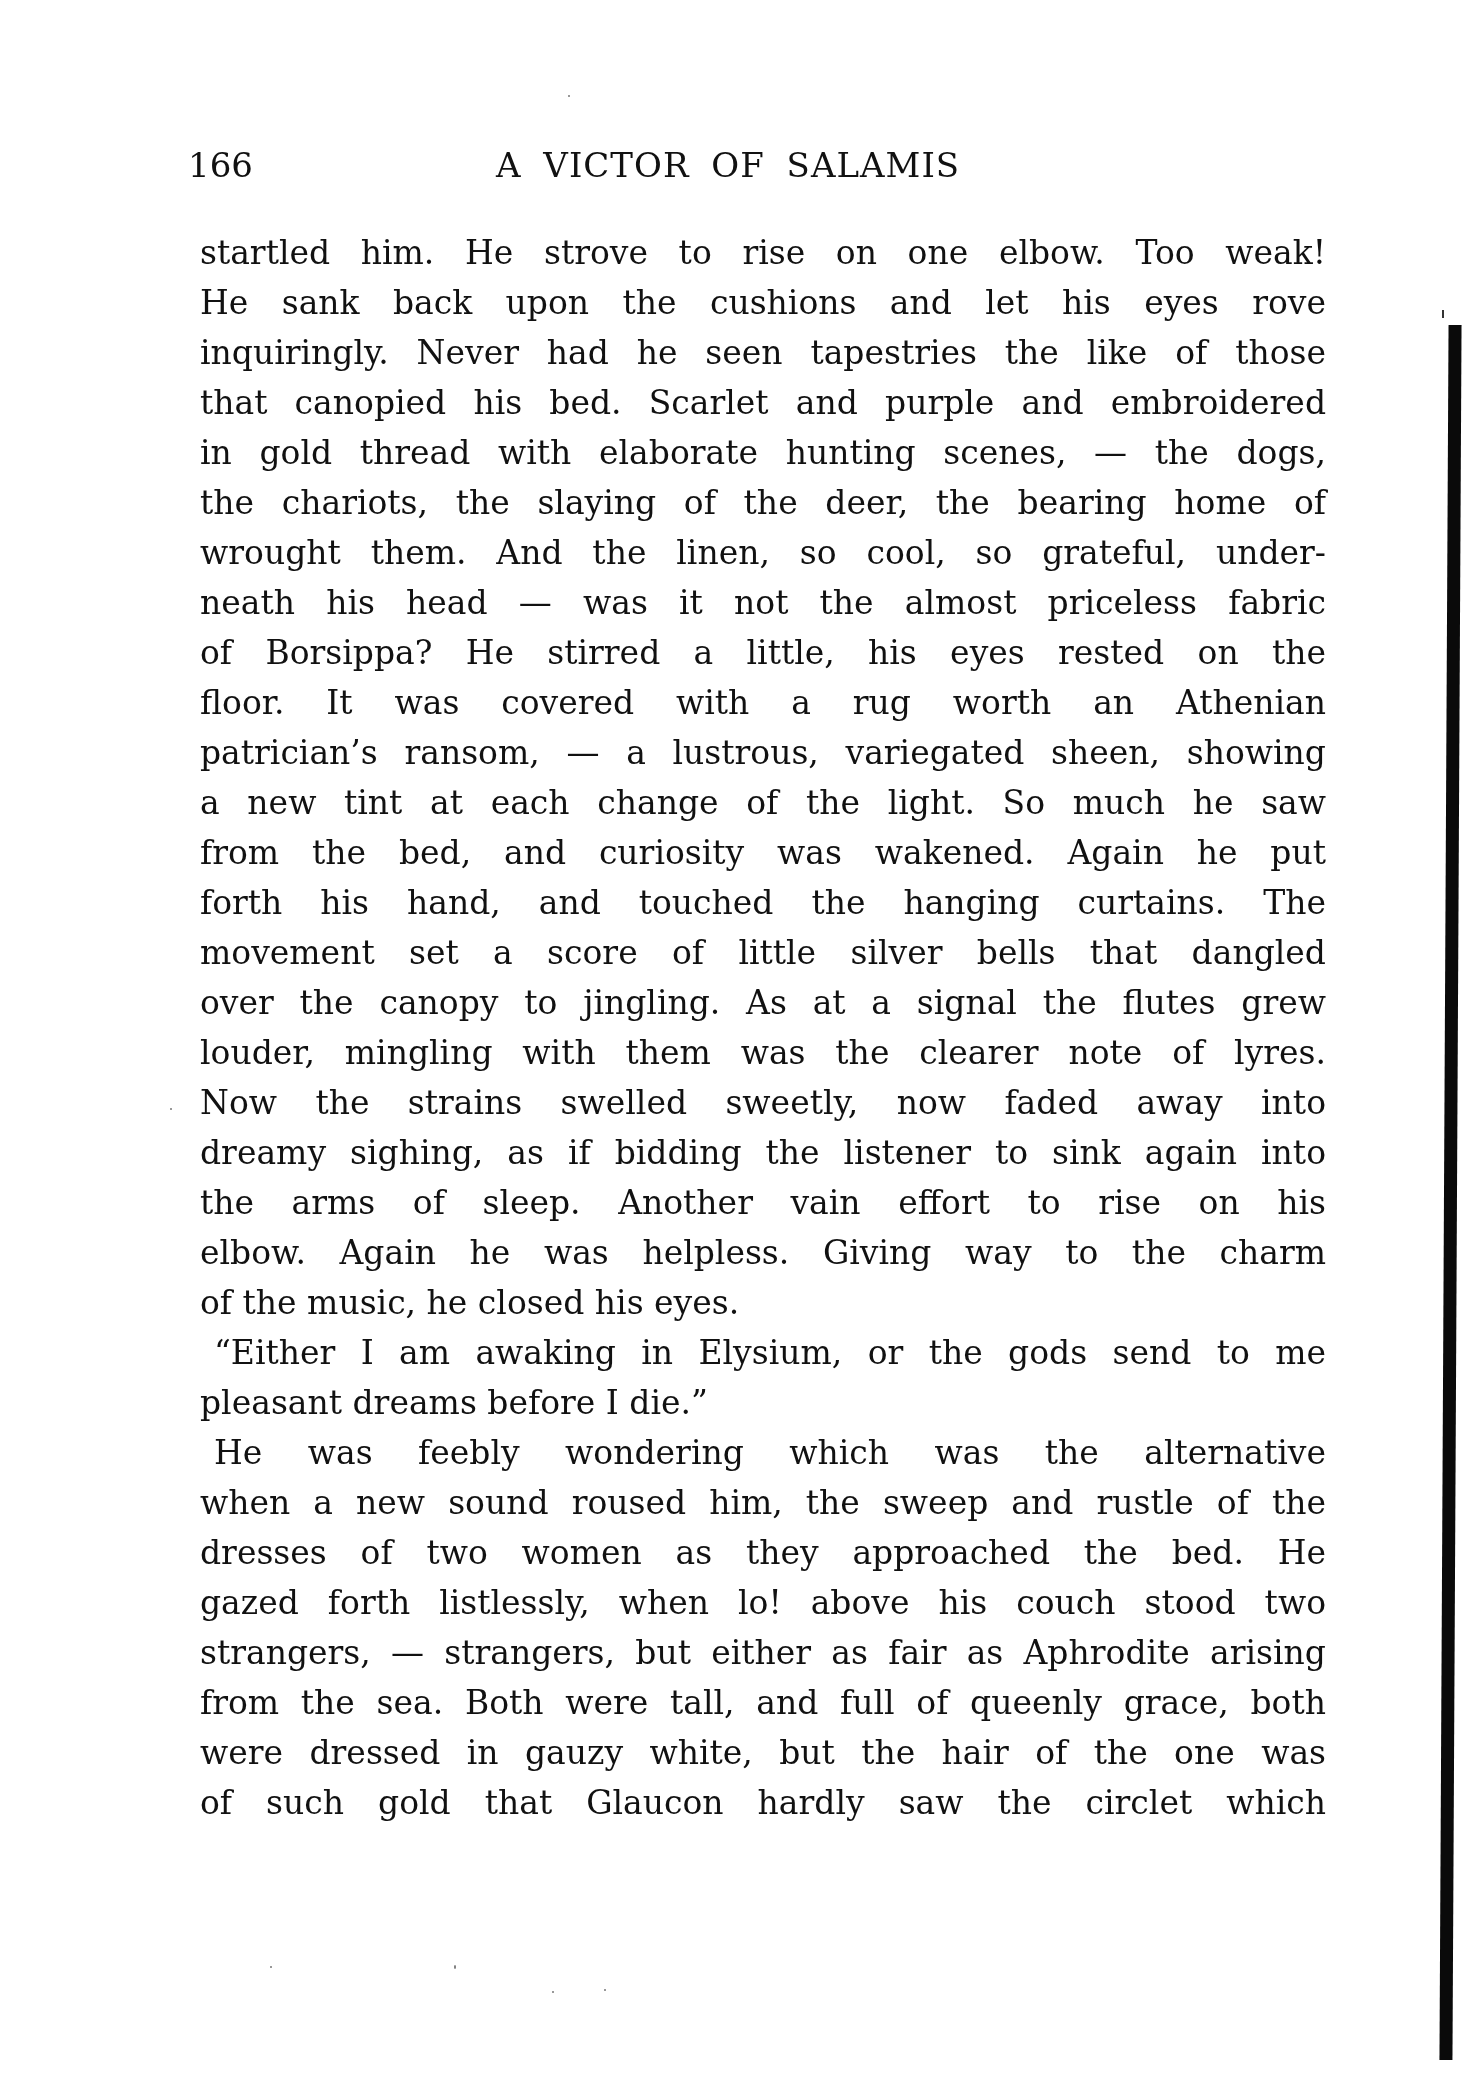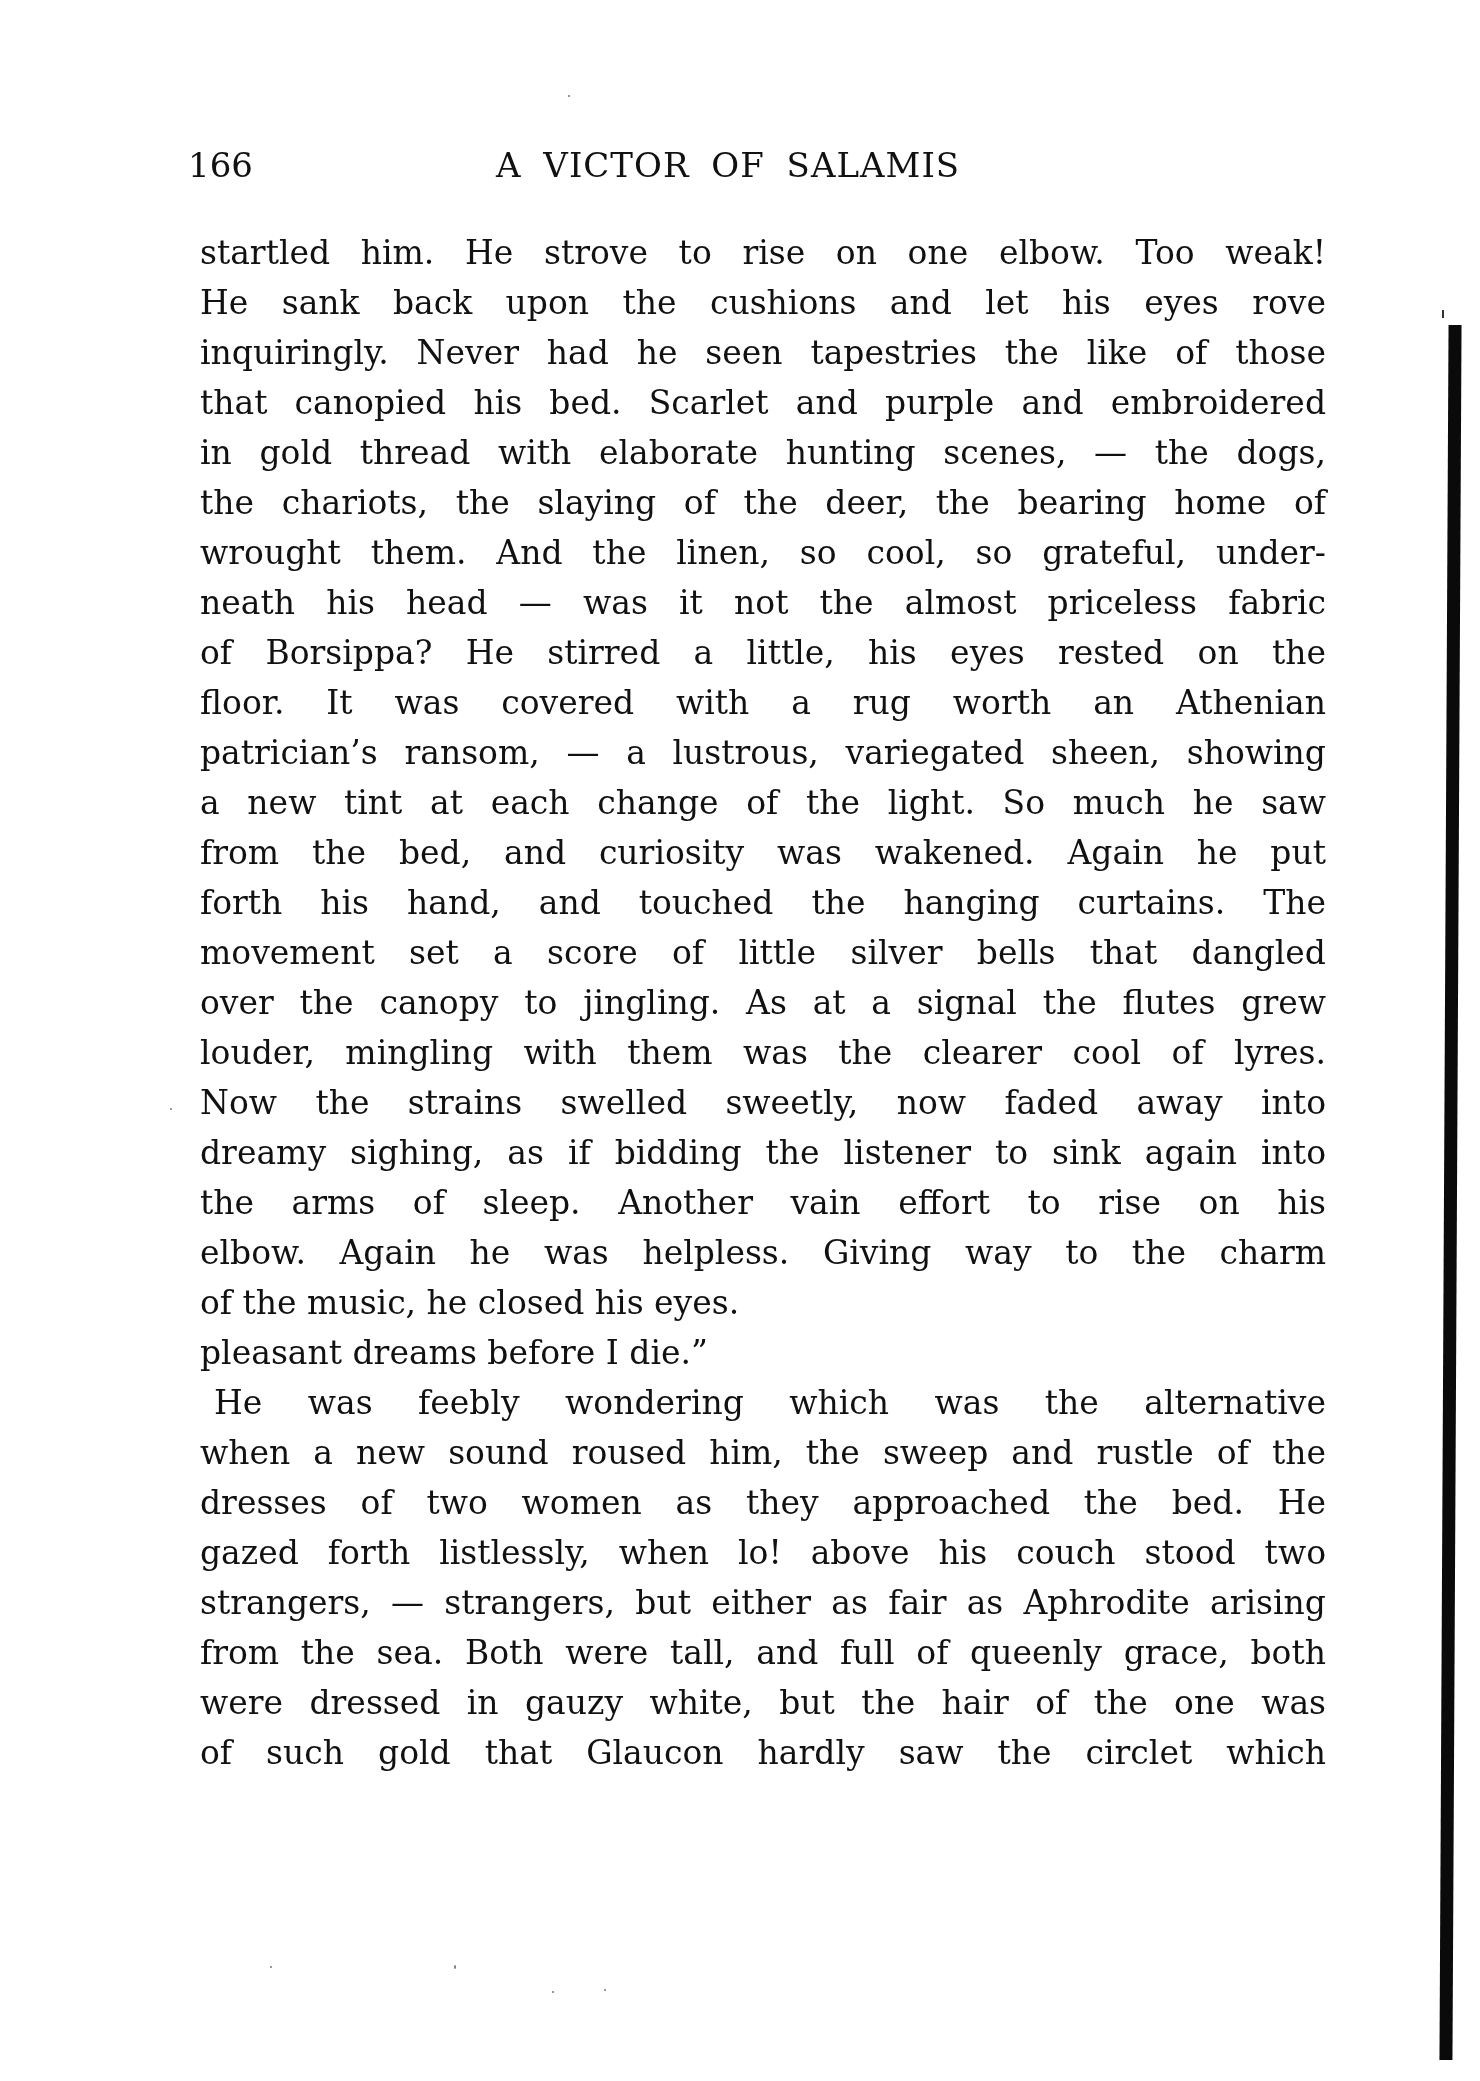--- a/index.html
+++ b/index.html
@@ -107,26 +107,27 @@
     <span class="line">wrought them.  And the linen, so cool, so grateful, under-</span>
     <span class="line">neath his head — was it not the almost priceless fabric</span>
     <span class="line">of Borsippa?  He stirred a little, his eyes rested on the</span>
     <span class="line">floor.  It was covered with a rug worth an Athenian</span>
     <span class="line">patrician’s ransom, — a lustrous, variegated sheen, showing</span>
     <span class="line">a new tint at each change of the light.  So much he saw</span>
     <span class="line">from the bed, and curiosity was wakened.  Again he put</span>
     <span class="line">forth his hand, and touched the hanging curtains.  The</span>
     <span class="line">movement set a score of little silver bells that dangled</span>
     <span class="line">over the canopy to jingling.  As at a signal the flutes grew</span>
-    <span class="line">louder, mingling with them was the clearer cool of lyres.</span>
+    <span class="line">louder, mingling with them was the clearer note of lyres.</span>
     <span class="line">Now the strains swelled sweetly, now faded away into</span>
     <span class="line">dreamy sighing, as if bidding the listener to sink again into</span>
     <span class="line">the arms of sleep.  Another vain effort to rise on his</span>
     <span class="line">elbow.  Again he was helpless.  Giving way to the charm</span>
     <span class="line last">of the music, he closed his eyes.</span>
+    <span class="line indent">“Either I am awaking in Elysium, or the gods send to me</span>
     <span class="line last">pleasant dreams before I die.”</span>
     <span class="line indent">He was feebly wondering which was the alternative</span>
     <span class="line">when a new sound roused him, the sweep and rustle of the</span>
     <span class="line">dresses of two women as they approached the bed.  He</span>
     <span class="line">gazed forth listlessly, when lo!  above his couch stood two</span>
     <span class="line">strangers, — strangers, but either as fair as Aphrodite arising</span>
     <span class="line">from the sea.  Both were tall, and full of queenly grace, both</span>
     <span class="line">were dressed in gauzy white, but the hair of the one was</span>
     <span class="line">of such gold that Glaucon hardly saw the circlet which</span>
   </div>

